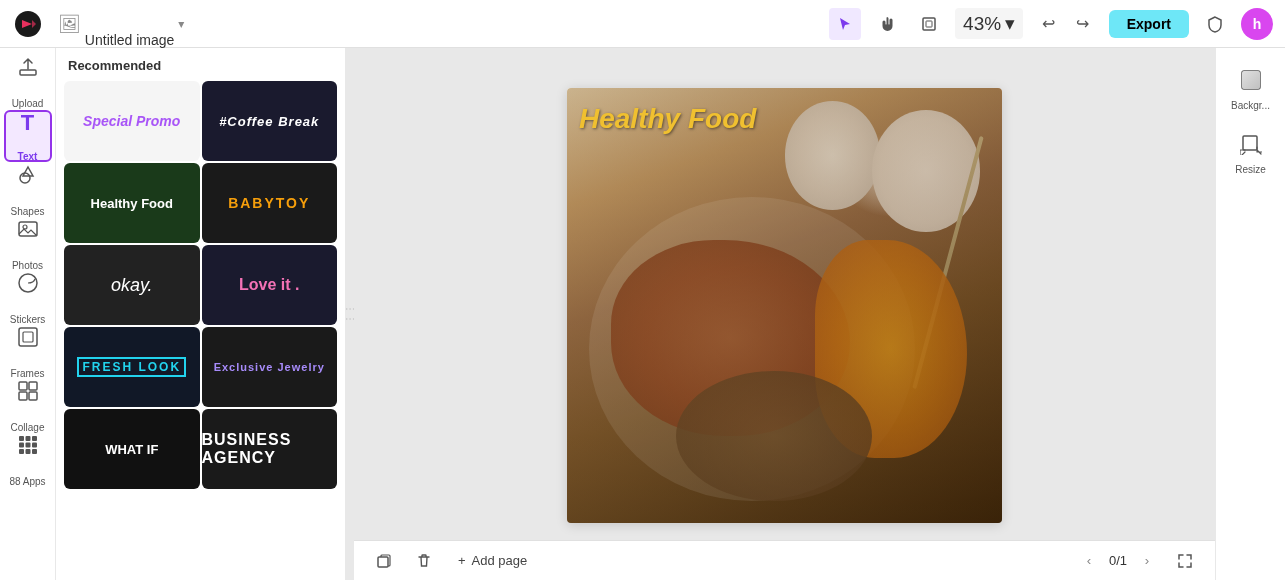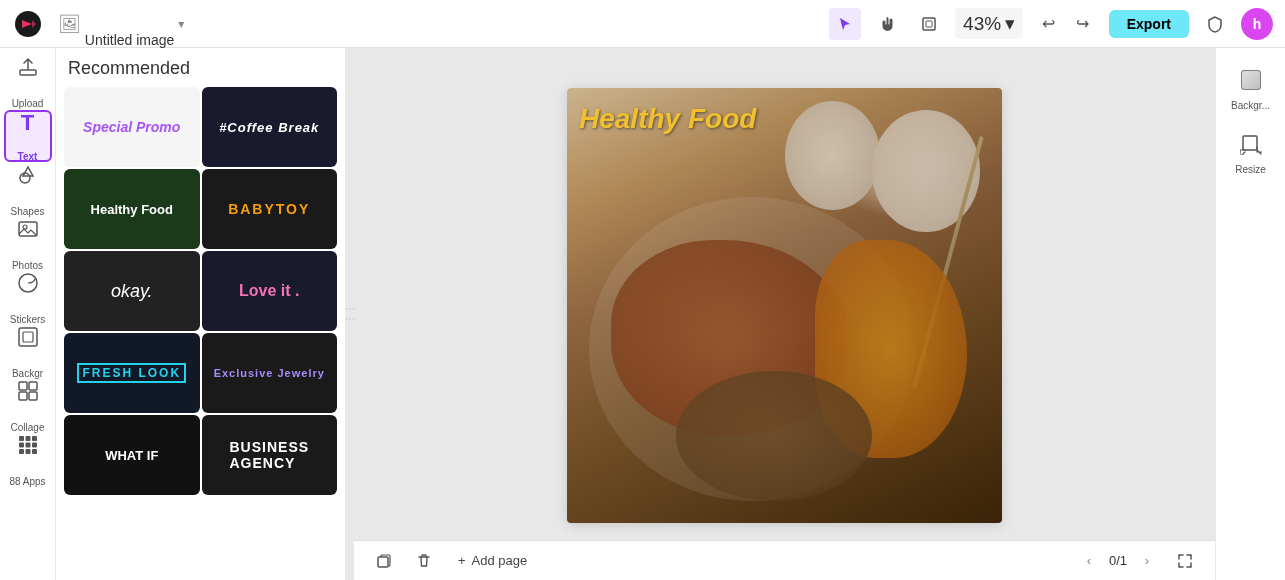--- a/index.html
+++ b/index.html
@@ -91,21 +91,21 @@
     
     #text-panel {
       width: 290px;
       background: #fff;
       border-right: 1px solid #e8e8e8;
       overflow-y: auto;
       flex-shrink: 0;
       padding: 10px 0;
     }
     #text-panel .panel-title {
-      font-size: 18px; font-weight: 400; color: #333;
+      font-size: 13px; font-weight: 700; color: #333;
       padding: 0 12px 8px 12px;
     }
     .style-grid {
       display: grid; grid-template-columns: 1fr 1fr;
       gap: 2px; padding: 0 8px;
     }
     .style-card {
       border-radius: 6px; overflow: hidden; cursor: pointer;
       background: #1a1a2e;
       height: 80px;
@@ -115,21 +115,21 @@
     .style-card.light-bg { background: #f5f5f5; }
     .special-promo { color: #a855f7; font-style: italic; font-size: 14px; font-weight: 700; }
     .coffee-break { color: #fff; font-size: 13px; font-weight: 700; letter-spacing: 1px; }
     .healthy-food-text { color: #fff; font-size: 13px; font-weight: 800; }
     .babytoy-text { color: #f59e0b; font-size: 14px; font-weight: 900; letter-spacing: 2px; }
     .okay-text { color: #fff; font-style: italic; font-size: 18px; font-weight: 400; }
     .loveit-text { color: #f472b6; font-size: 16px; font-weight: 700; }
     .freshlook-text { color: #22d3ee; font-size: 12px; font-weight: 900; letter-spacing: 2px; border: 2px solid #22d3ee; padding: 1px 3px; }
     .excjewelry-text { color: #a78bfa; font-size: 11px; font-weight: 600; letter-spacing: 1px; }
     .whatif-text { color: #fff; font-size: 13px; font-weight: 800; }
-    .bizagency-text { color: #fff; font-size: 14px; font-weight: 700; letter-spacing: 1px; margin-left: 28px; }
+    .bizagency-text { color: #fff; font-size: 16px; font-weight: 700; letter-spacing: 1px; }
 
     
     #panel-drag {
       width: 8px; background: #e8e8e8; cursor: col-resize; flex-shrink: 0;
       display: flex; align-items: center; justify-content: center;
     }
     .drag-dots { color: #bbb; font-size: 10px; writing-mode: vertical-rl; }
 
     
     #canvas-area {
@@ -395,21 +395,21 @@
       <span class="icon-label">Stickers</span>
     </div>
 
     <div class="sidebar-icon-item">
       <span class="icon-shape">
         <svg width="22" height="22" viewBox="0 0 22 22" fill="none">
           <rect x="2" y="2" width="18" height="18" rx="2" stroke="#555" stroke-width="1.5" fill="none"></rect>
           <rect x="6" y="6" width="10" height="10" rx="1" stroke="#555" stroke-width="1.2" fill="none"></rect>
         </svg>
       </span>
-      <span class="icon-label">Backgr</span>
+      <span class="icon-label">Frames</span>
     </div>
 
     <div class="sidebar-icon-item">
       <span class="icon-shape">
         <svg width="22" height="22" viewBox="0 0 22 22" fill="none">
           <rect x="2" y="2" width="8" height="8" rx="1" stroke="#555" stroke-width="1.5" fill="none"></rect>
           <rect x="12" y="2" width="8" height="8" rx="1" stroke="#555" stroke-width="1.5" fill="none"></rect>
           <rect x="2" y="12" width="8" height="8" rx="1" stroke="#555" stroke-width="1.5" fill="none"></rect>
           <rect x="12" y="12" width="8" height="8" rx="1" stroke="#555" stroke-width="1.5" fill="none"></rect>
         </svg>

